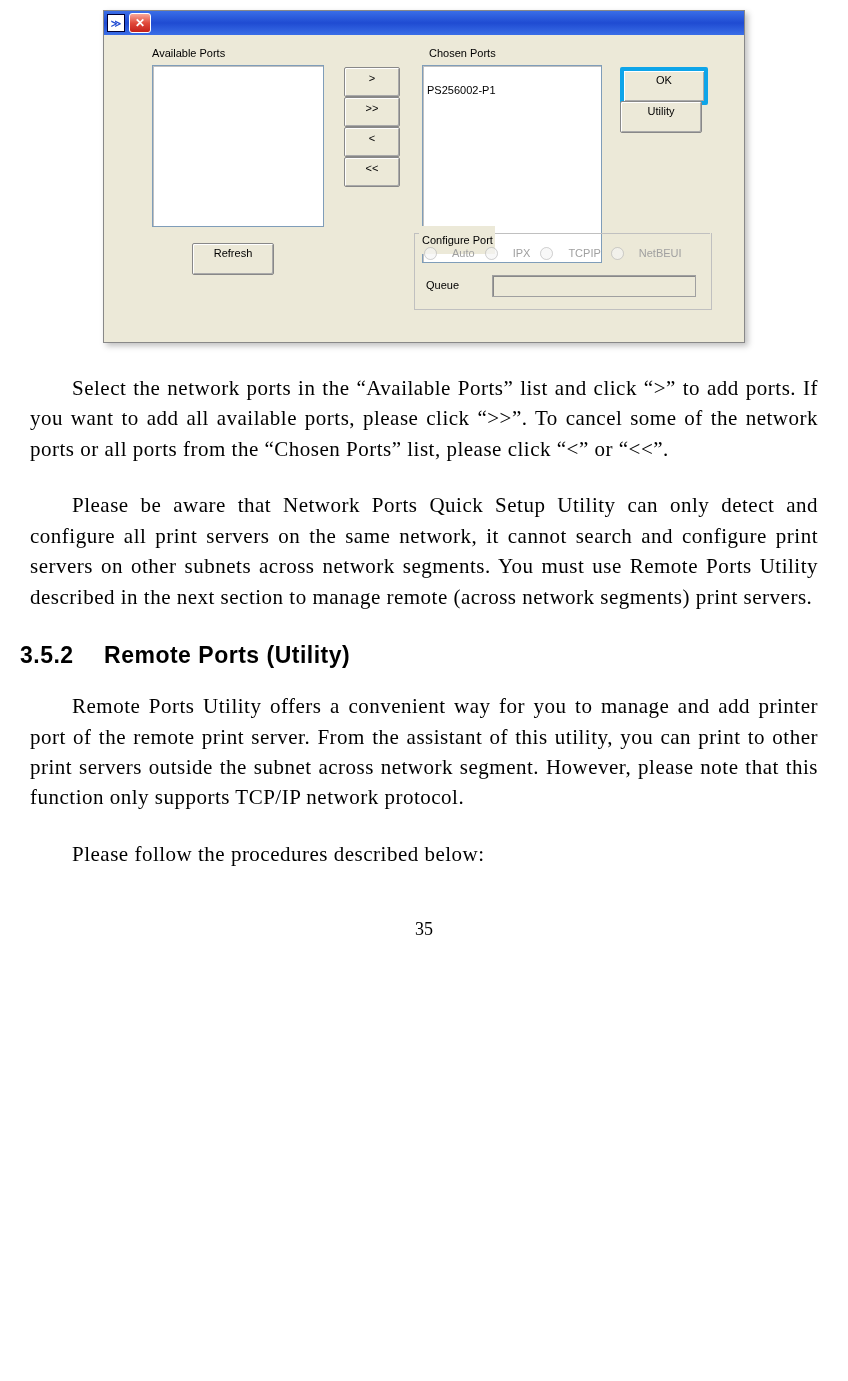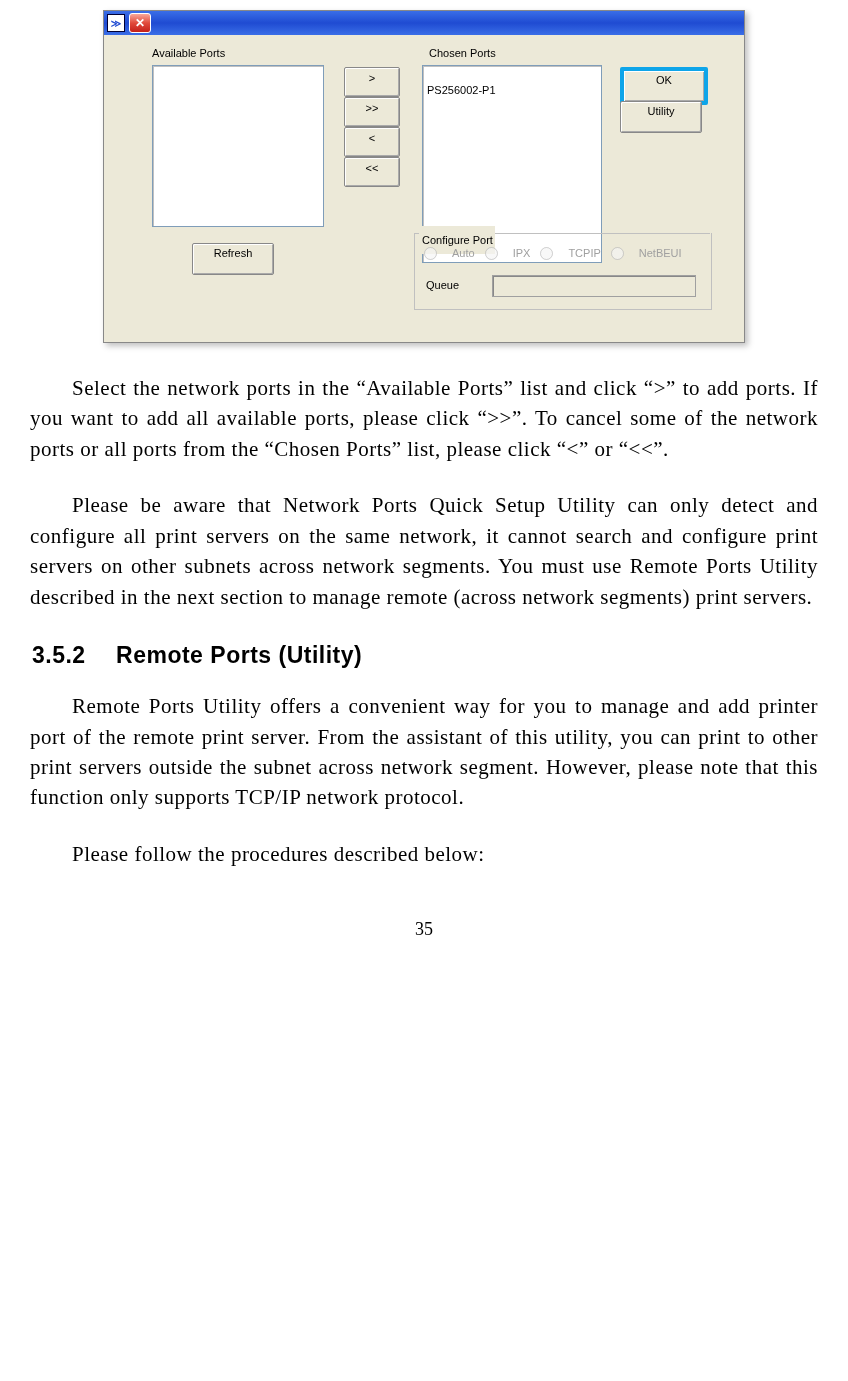--- a/index.html
+++ b/index.html
@@ -156,21 +156,21 @@
 
   .para {
     margin: 0 10px 26px 10px;
     font-size: 21px;
     text-align: justify;
     letter-spacing: 0.5px;
     line-height: 1.45;
     text-indent: 42px;
   }
   .heading {
-    margin: 30px 10px 22px 12px;
+    margin: 30px 10px 22px 0px;
     font-size: 23px;
     font-weight: bold;
     font-family: Arial, sans-serif;
     letter-spacing: 0.5px;
   }
   .pagenum {
     text-align: center;
     font-size: 18px;
     margin-top: 50px;
   }

